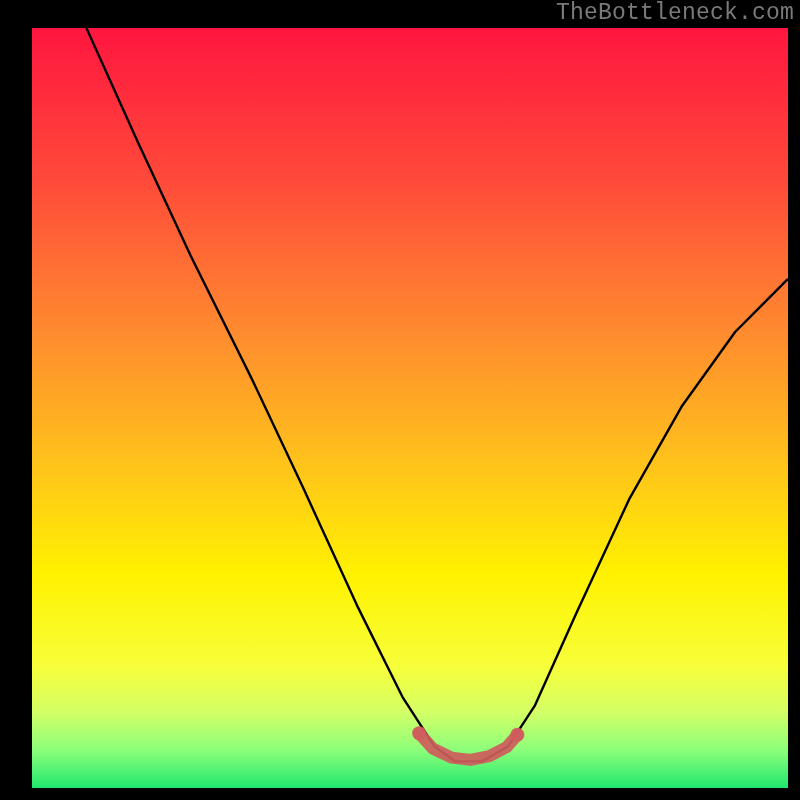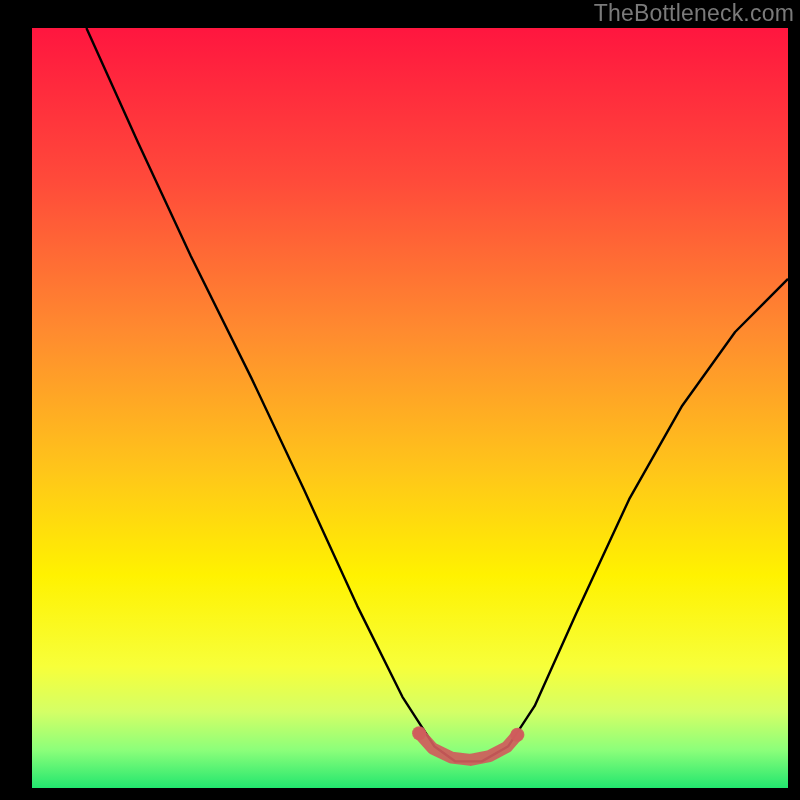--- a/index.html
+++ b/index.html
@@ -8,20 +8,21 @@
     width: 800px;
     height: 800px;
     background: #000;
     font-family: Arial, Helvetica, sans-serif;
     overflow: hidden;
   }
   .container {
     position: relative;
     width: 800px;
     height: 644px;
+    font-family: Liberation Mono, monospace;
   }
   .watermark {
     position: absolute;
     top: 0;
     right: 6px;
     color: #7a7a7a;
     font-size: 23px;
     font-weight: 400;
     letter-spacing: 0.2px;
     z-index: 10;

